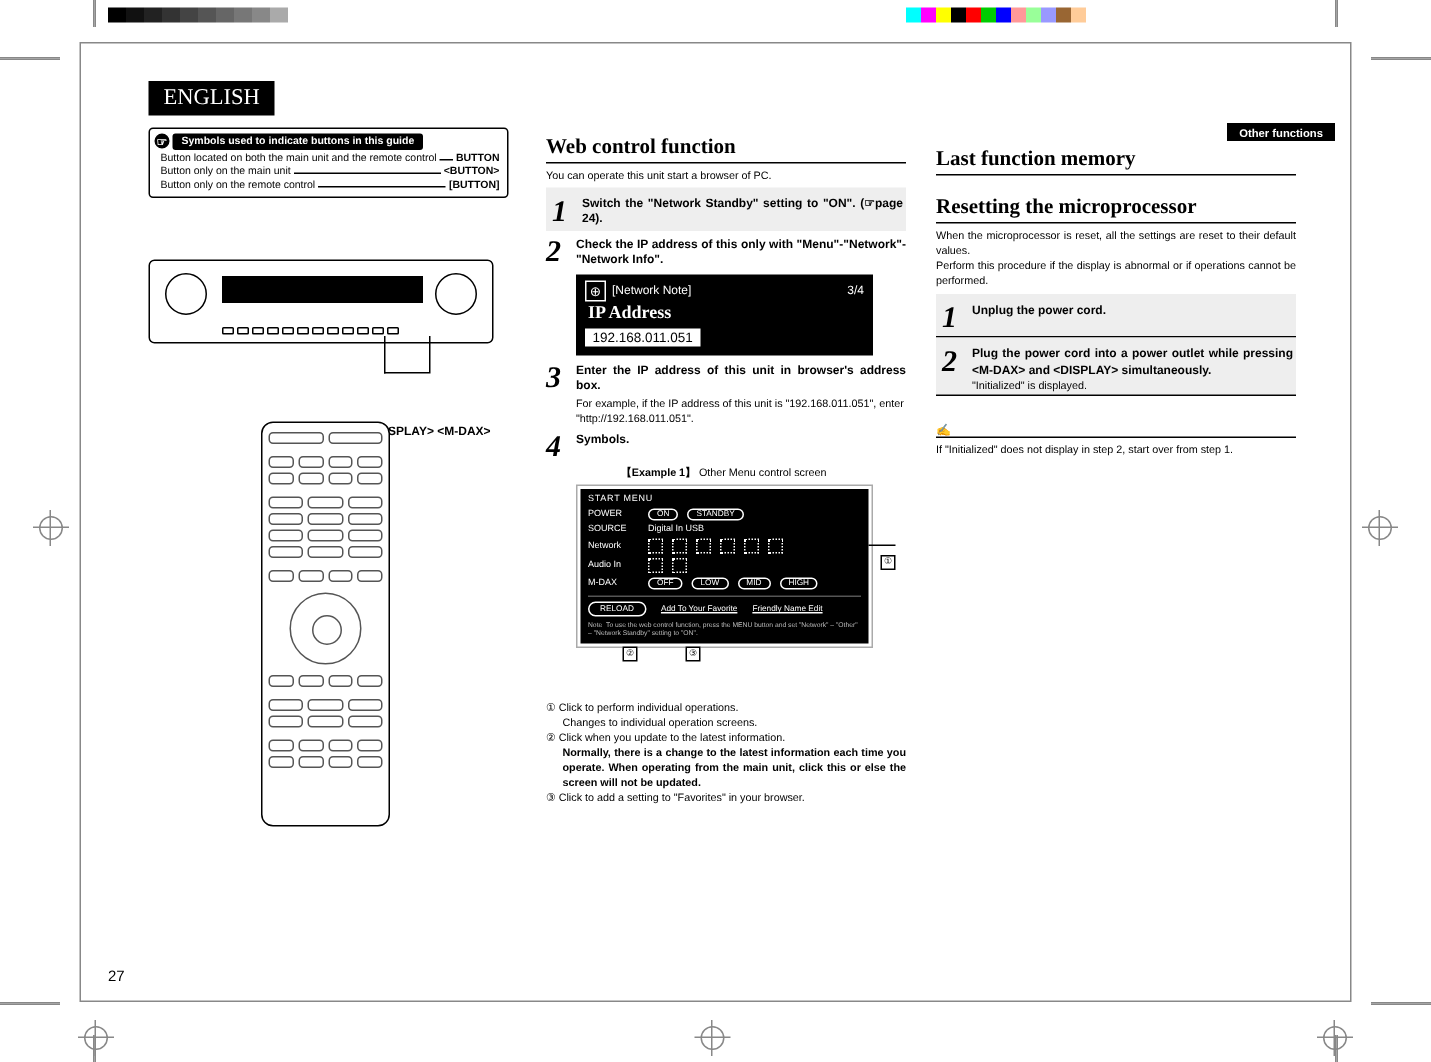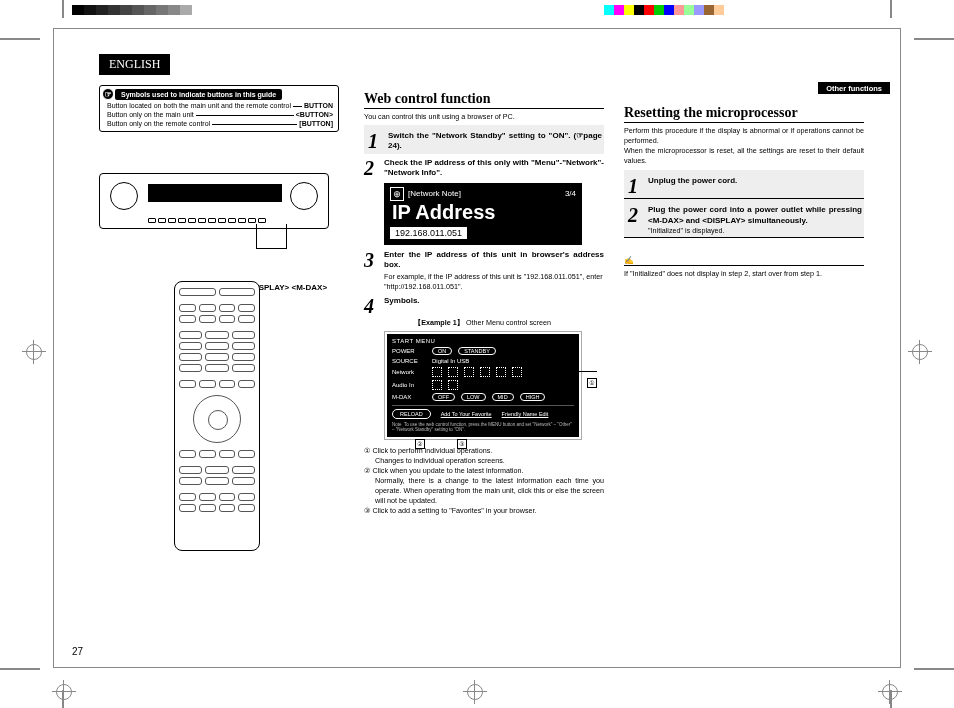--- a/index.html
+++ b/index.html
@@ -6,21 +6,21 @@
   body { width: 954px; height: 708px; background: #fff; font-family: Arial, Helvetica, sans-serif; font-size: 8px; color: #000; position: relative; overflow: hidden; }
   .crop-h { position: absolute; border-top: 1px solid #888; border-bottom: 1px solid #888; height: 0; }
   .crop-v { position: absolute; border-left: 1px solid #888; border-right: 1px solid #888; width: 0; }
   .regmark { position: absolute; width: 24px; height: 24px; }
   .regmark:before { content: ""; position: absolute; left: 0; top: 11px; width: 100%; border-top: 1px solid #888; }
   .regmark:after { content: ""; position: absolute; top: 0; left: 11px; height: 100%; border-left: 1px solid #888; }
   .regcircle { position: absolute; left: 4px; top: 4px; width: 16px; height: 16px; border: 1px solid #888; border-radius: 50%; }
   .colorbar { position: absolute; display: flex; height: 10px; }
   .colorbar span { width: 10px; height: 10px; display: block; }
   .page { position: absolute; left: 53px; top: 28px; width: 848px; height: 640px; border: 1px solid #888; }
-  .lang-tab { position: absolute; left: 45px; top: 25px; background: #000; color: #fff; font-size: 12px; padding: 3px 10px; font-family: Georgia, serif; }
+  .lang-tab { position: absolute; left: 45px; top: 25px; background: #000; color: #fff; font-size: 15px; padding: 3px 10px; font-family: Georgia, serif; }
   .other-fn-tab { position: absolute; right: 10px; top: 53px; background: #000; color: #fff; font-weight: bold; font-size: 7.5px; padding: 1.5px 8px; }
   .symbols-box { position: absolute; left: 45px; top: 56px; width: 240px; border: 1px solid #000; border-radius: 3px; padding: 3px 3px 4px 3px; }
   .symbols-title { background: #000; color: #fff; font-size: 7px; font-weight: bold; padding: 2px 6px; display: inline-block; border-radius: 2px; margin-left: 12px; position: relative; }
   .symhand { position: absolute; left: -13px; top: -1px; width: 12px; height: 12px; border-radius: 50%; border: 1px solid #fff; display: flex; align-items: center; justify-content: center; font-size: 8px; color:#fff; background:#000; }
   .symrow { display: flex; justify-content: space-between; font-size: 7px; margin-top: 2px; padding: 0 2px 0 4px; }
   .symright { font-weight: bold; }
   .device { position: absolute; left: 45px; top: 144px; width: 230px; height: 56px; border: 1px solid #000; border-radius: 4px; }
   .device-display { position: absolute; left: 48px; top: 10px; width: 134px; height: 18px; background: #000; }
   .device-knob { position: absolute; width: 28px; height: 28px; border: 1px solid #000; border-radius: 50%; top: 8px; }
   .device-btns { position: absolute; bottom: 5px; display: flex; gap: 2px; }
@@ -39,21 +39,21 @@
   .col-r { left: 570px; top: 62px; }
   .h2 { font-family: "Times New Roman", serif; font-weight: bold; font-size: 14px; border-bottom: 1px solid #000; padding-bottom: 1px; margin-bottom: 3px; }
   .body { font-size: 7.2px; line-height: 1.4; text-align: justify; }
   .step { display: flex; gap: 6px; margin-top: 4px; }
   .step .n { font-family: "Times New Roman", serif; font-size: 20px; font-weight: bold; font-style: italic; line-height: 1; width: 14px; }
   .step .t { font-size: 8px; font-weight: bold; text-align: justify; flex: 1; line-height: 1.3; }
   .stepbox { background: #eee; padding: 2px 2px 2px 4px; margin-top: 3px; }
   .ipbox { background: #000; color: #fff; margin-top: 4px; margin-left: 20px; width: 198px; padding: 4px 6px 6px; }
   .ip-row1 { display: flex; align-items: center; justify-content: space-between; font-size: 8px; }
   .ip-ico { width: 14px; height: 14px; border: 1px solid #fff; display: inline-flex; align-items: center; justify-content: center; font-size: 9px; }
-  .ip-addr-lbl { font-family: Liberation Sans, sans-serif; font-size: 20px; font-weight: bold; margin-left: 2px; }
+  .ip-addr-lbl { font-family: Liberation Serif, serif; font-size: 12px; font-weight: bold; margin-left: 2px; }
   .ip-val { background: #fff; color: #000; display: inline-block; padding: 1px 5px; font-size: 9px; margin-top: 3px; }
   .sub { font-size: 7.2px; margin-left: 20px; margin-top: 2px; line-height: 1.35; }
   .ex-lbl { font-size: 7.2px; margin-left: 50px; margin-top: 2px; }
   .ex-lbl b { font-weight: bold; }
   .menubox { border: 1px solid #aaa; margin-left: 20px; margin-top: 3px; width: 198px; padding: 2px; }
   .mb-in { background: #000; color: #fff; padding: 4px 5px 5px; font-size: 6px; position: relative; }
   .mb-hdr { font-size: 6px; letter-spacing: .5px; }
   .mb-row { display: flex; align-items: center; gap: 6px; margin-top: 3px; }
   .mb-lbl { width: 34px; }
   .mb-tag { border: 1px solid #fff; border-radius: 7px; padding: 0 5px; font-size: 5.5px; display: inline-block; }
@@ -232,21 +232,21 @@
         <div class="rbtn"></div>
         <div class="rbtn"></div>
         <div class="rbtn"></div>
         <div class="rbtn"></div>
         <div class="rbtn"></div>
       </div>
   </div>
 
   <div class="col col-c">
     <div class="h2">Web control function</div>
-    <div class="body">You can control this unit using a browser of PC.</div>
+    <div class="body">You can operate this unit start a browser of PC.</div>
 
     <div class="stepbox">
       <div class="step">
           <div class="n">1</div>
           <div class="t">Switch the "Network Standby" setting to "ON". (☞page 24).</div>
         </div>
     </div>
 
     <div class="step">
         <div class="n">2</div>
@@ -317,34 +317,35 @@
             <span class="mb-link">Add To Your Favorite</span>
             <span class="mb-link">Friendly Name Edit</span>
           </div>
         <div class="mb-note"><span>Note</span>&nbsp;&nbsp;<span>To use the web control function, press the MENU button and set "Network" – "Other" – "Network Standby" setting to "ON".</span></div>
         <div class="mb-callout" style="right:-18px;top:44px;">①</div>
         <div class="mb-callout" style="left:28px;bottom:-12px;">②</div>
         <div class="mb-callout" style="left:70px;bottom:-12px;">③</div>
       </div>
     </div>
 
-    <div style="margin-top:6px;font-size:7.2px;line-height:1.4;">
+    <div style="margin-top:35px;font-size:7.2px;line-height:1.4;">
       <div>① Click to perform individual operations.</div>
       <div style="margin-left:11px;">Changes to individual operation screens.</div>
       <div>② Click when you update to the latest information.</div>
-      <div style="margin-left:11px;text-align:justify;">Normally, there is a change to the latest information each time you operate. When operating from the main unit, click this or else the screen will not be updated.</div>
+      <div style="margin-left:11px;text-align:justify;font-weight:bold;">Normally, there is a change to the latest information each time you operate. When operating from the main unit, click this or else the screen will not be updated.</div>
       <div>③ Click to add a setting to "Favorites" in your browser.</div>
     </div>
   </div>
 
   <div class="col col-r">
+    <div class="h2" style="margin-top:8px;">Last function memory</div>
 
     <div class="h2" style="margin-top:14px;">Resetting the microprocessor</div>
+    <div class="body">When the microprocessor is reset, all the settings are reset to their default values.</div>
     <div class="body">Perform this procedure if the display is abnormal or if operations cannot be performed.</div>
-    <div class="body">When the microprocessor is reset, all the settings are reset to their default values.</div>
 
     <div class="stepbox" style="margin-top:4px;">
       <div class="step">
           <div class="n">1</div>
           <div class="t">Unplug the power cord.</div>
         </div>
     </div>
     <hr style="border:0;border-top:1px solid #000;margin-top:0;">
     <div class="stepbox" style="margin-top:0;">
       <div class="step">

